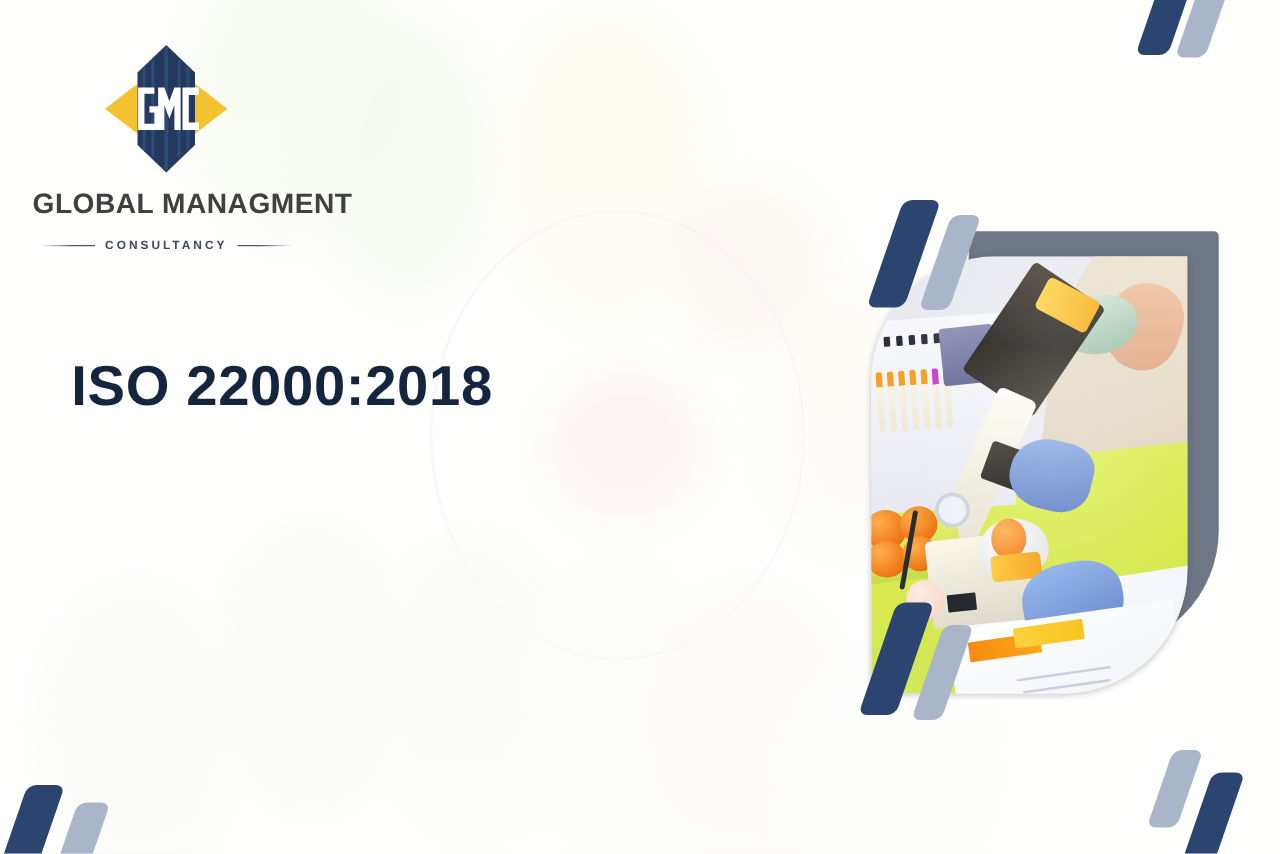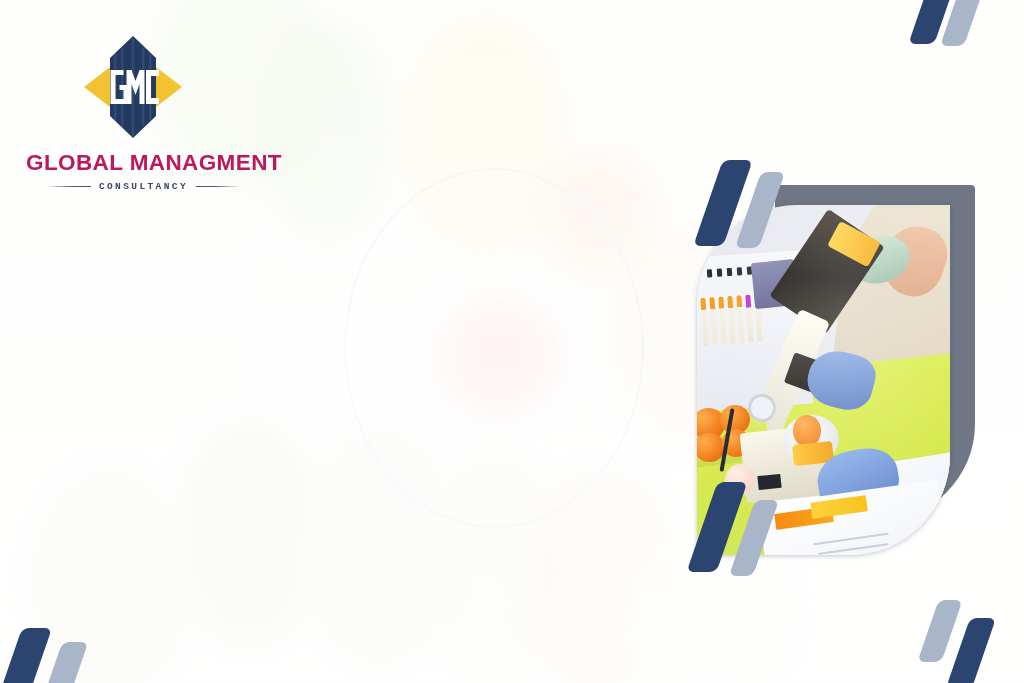--- a/index.html
+++ b/index.html
@@ -55,27 +55,27 @@
     position:relative;
     width:106px; height:106px;
     margin:0 auto 10px auto;
   }
   #emblem svg { display:block; width:106px; height:106px; }
 
   #logo-wordmark {
     font-size:22.5px;
     font-weight:bold;
     letter-spacing:.4px;
-    color:#be185d;
+    color:#404040;
     text-align:left;
     white-space:nowrap;
   }
   #logo-tagline-row {
-    display:flex; align-items:center; justify-content:flex-end;
-    gap:8px; margin-top:5px;font-family:Liberation Mono, monospace;
+    display:flex; align-items:center; justify-content:center;
+    gap:8px; margin-top:15px;
   }
   #logo-tagline-row .rule {
     height:1px; width:44px;
     background:linear-gradient(90deg,rgba(60,72,95,0) 0%,#4a5670 60%,#4a5670 100%);
   }
   #logo-tagline-row .rule.right {
     background:linear-gradient(270deg,rgba(60,72,95,0) 0%,#4a5670 60%,#4a5670 100%);
   }
   #logo-tagline {
     font-size:9.5px; letter-spacing:2.4px;
@@ -349,20 +349,21 @@
       </svg>
     </div>
     <div id="logo-wordmark">GLOBAL MANAGMENT</div>
     <div id="logo-tagline-row">
       <span class="rule"></span>
       <span id="logo-tagline">CONSULTANCY</span>
       <span class="rule right"></span>
     </div>
   </div>
 
+  <div id="headline">ISO 22000:2018</div>
 
   <div id="photo-group">
 
     <div id="photo-shadow-shape"></div>
 
     <div id="photo-frame">
       <div class="lab">
         <div class="lab-el coat"></div>
         <div class="lab-el arm-skin"></div>
         <div class="lab-el arm-skin2"></div>

